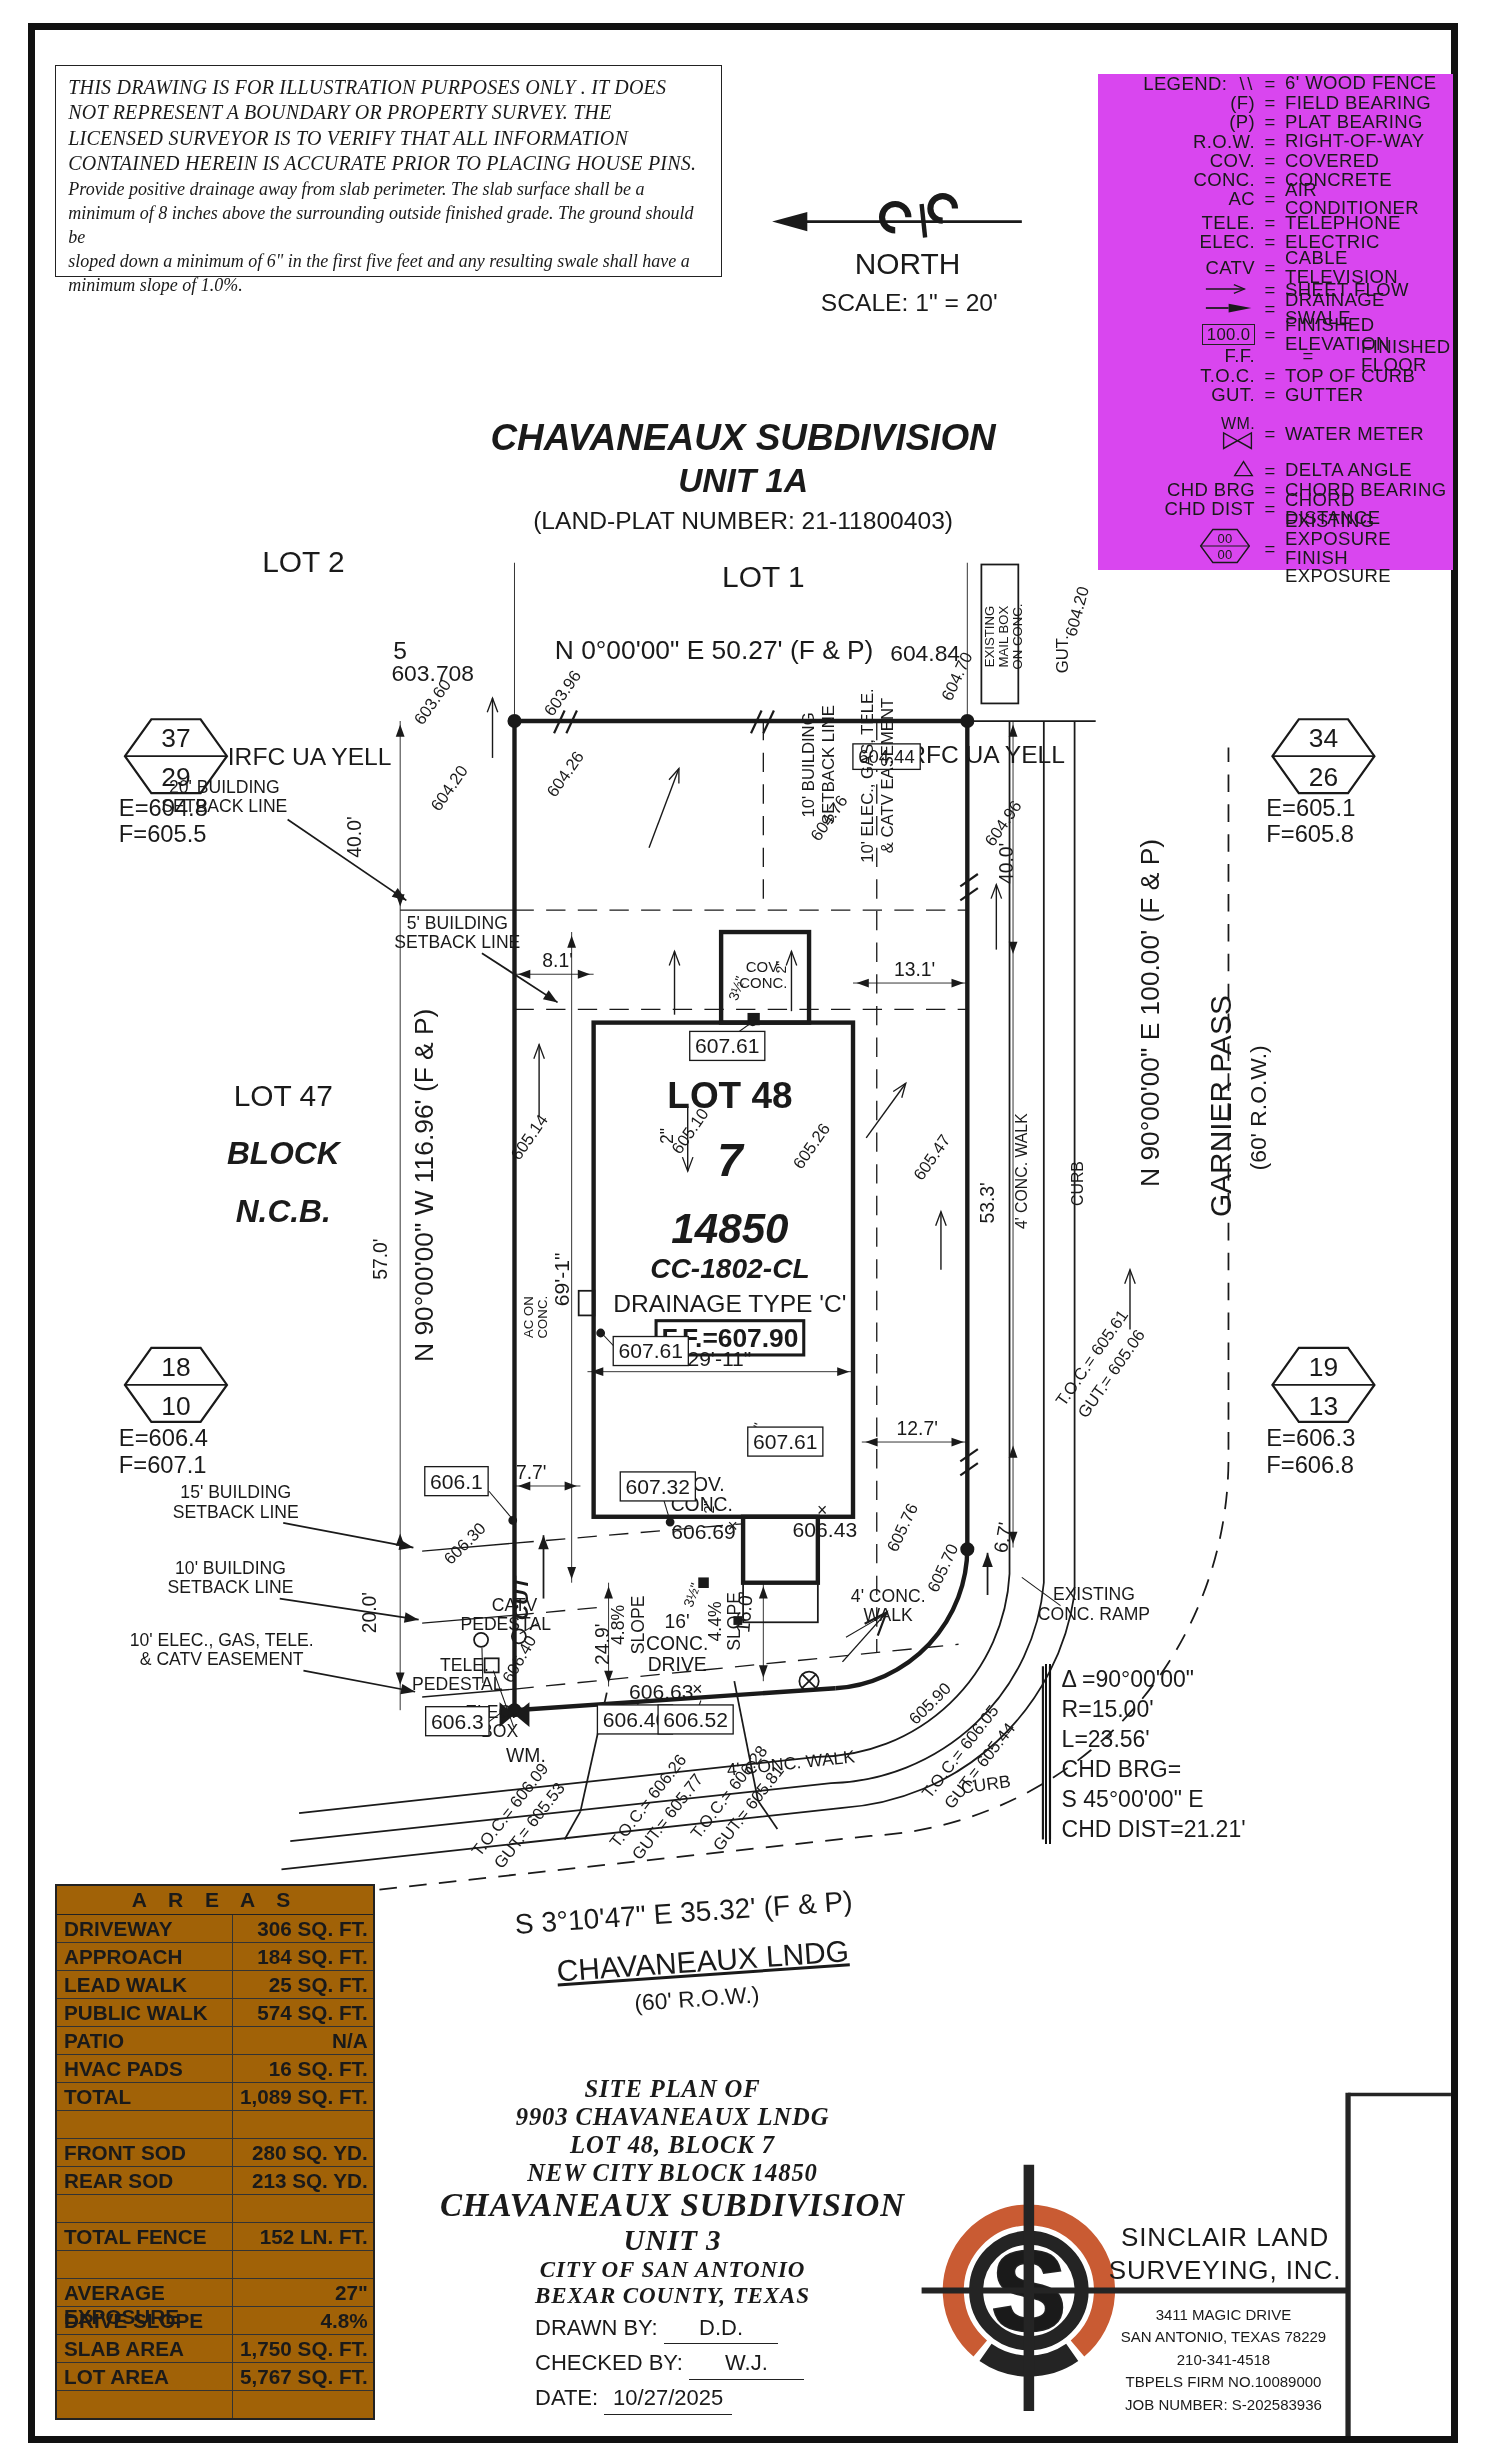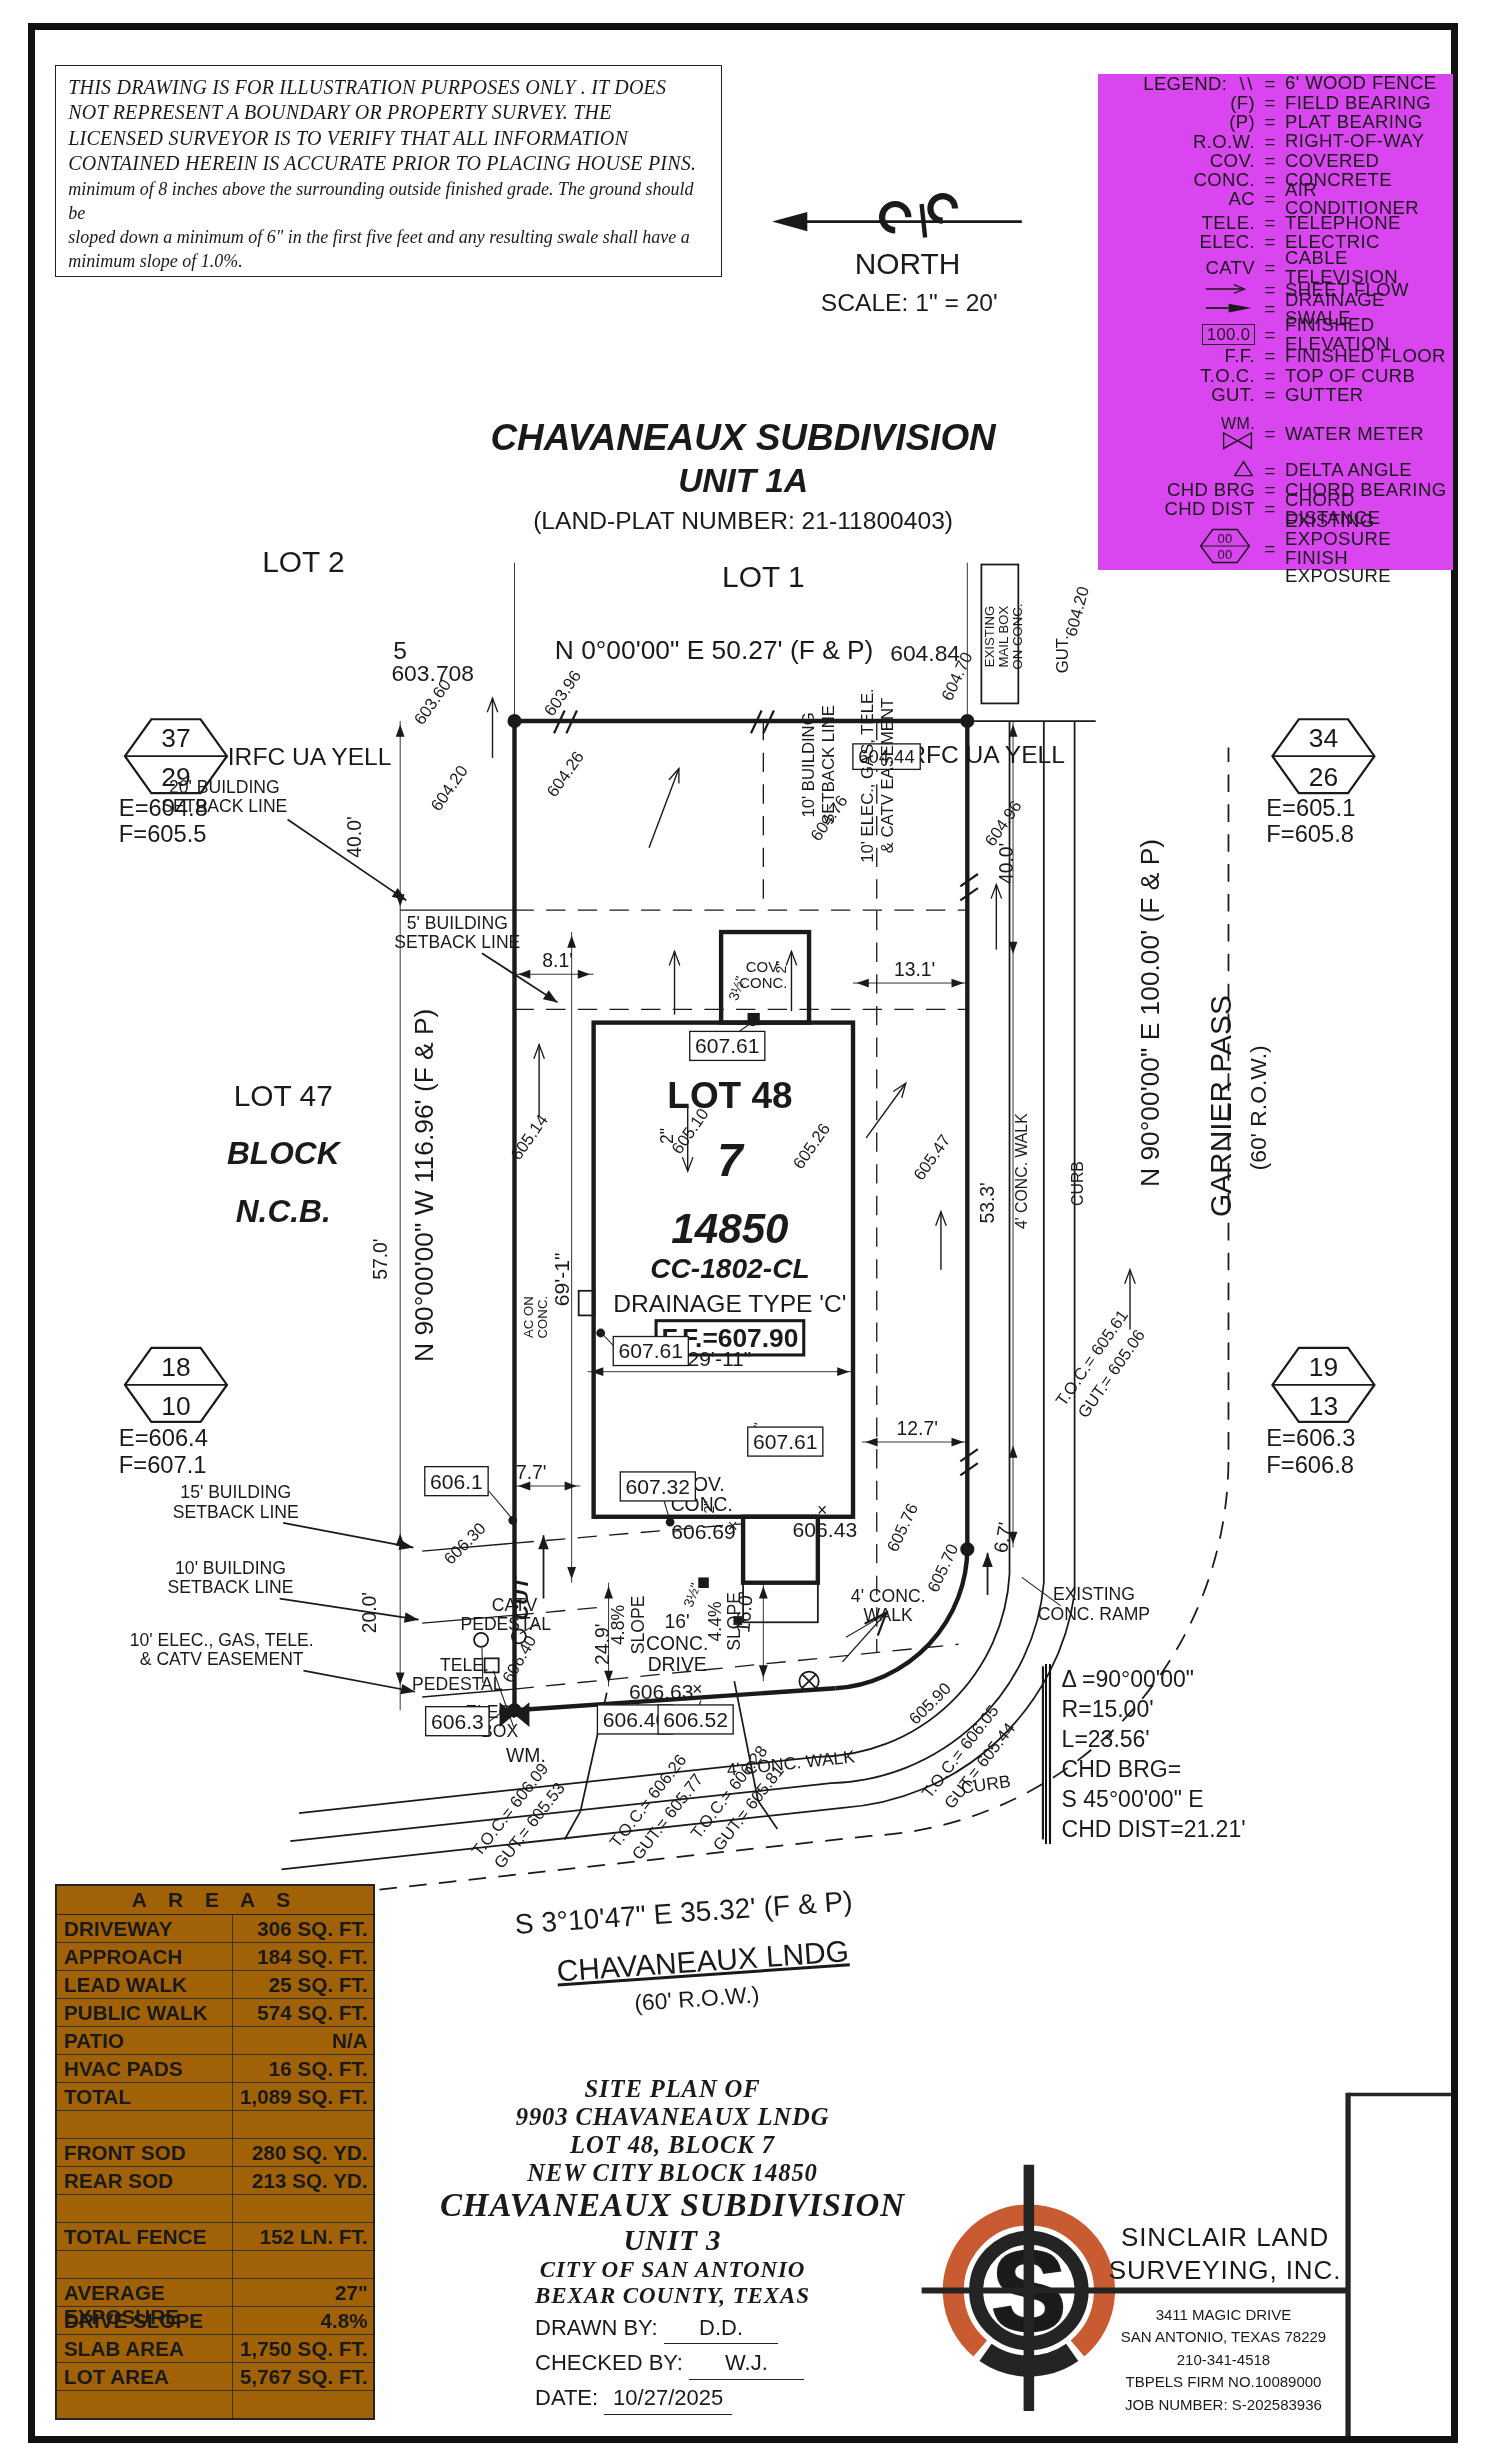--- a/index.html
+++ b/index.html
@@ -392,20 +392,21 @@
   <div class="border"></div>
 
   <div id="disclaimer">
     <div id="disc-main">
         <div class="d1">THIS DRAWING IS FOR ILLUSTRATION PURPOSES ONLY . IT DOES</div>
         <div class="d1">NOT REPRESENT A BOUNDARY OR PROPERTY SURVEY. THE</div>
         <div class="d1">LICENSED SURVEYOR IS TO VERIFY THAT ALL INFORMATION</div>
         <div class="d1">CONTAINED HEREIN IS ACCURATE PRIOR TO PLACING HOUSE PINS.</div>
       </div>
     <div id="disc-note">
+        <div class="d2">Provide positive drainage away from slab perimeter. The slab surface shall be a</div>
         <div class="d2">minimum of 8 inches above the surrounding outside finished grade. The ground should be</div>
         <div class="d2">sloped down a minimum of 6" in the first five feet and any resulting swale shall have a</div>
         <div class="d2">minimum slope of 1.0%.</div>
       </div>
   </div>
 
   <div id="legend">
     <div id="legend-rows">
         <div class="lg-row"><span class="lg-sym"><span class="lg-title">LEGEND:</span><span style="letter-spacing: 2.6px;">\\</span></span><span class="lg-eq">=</span><span class="lg-lab">6' WOOD FENCE</span></div>
         <div class="lg-row"><span class="lg-sym">(F)</span><span class="lg-eq">=</span><span class="lg-lab">FIELD BEARING</span></div>
@@ -419,21 +420,21 @@
         <div class="lg-row" style="margin-top: 6.2px;"><span class="lg-sym">CATV</span><span class="lg-eq">=</span><span class="lg-lab">CABLE TELEVISION</span></div>
         <div class="lg-row" style="margin-top: 2.6px;"><span class="lg-sym"><span><svg width="51" height="14" viewBox="0 0 58 16">
                 <line x1="2" y1="8" x2="46" y2="8" stroke="#1a1a1a" stroke-width="1.5"></line>
                 <path d="M34 3 L46 8 L34 13" fill="none" stroke="#1a1a1a" stroke-width="1.5"></path>
               </svg></span></span><span class="lg-eq">=</span><span class="lg-lab">SHEET FLOW</span></div>
         <div class="lg-row"><span class="lg-sym"><span><svg width="51" height="14" viewBox="0 0 58 16">
                 <line x1="2" y1="8" x2="28" y2="8" stroke="#1a1a1a" stroke-width="2"></line>
                 <polygon points="28,3 54,8 28,13" fill="#1a1a1a"></polygon>
               </svg></span></span><span class="lg-eq">=</span><span class="lg-lab">DRAINAGE SWALE</span></div>
         <div class="lg-row" style="margin-top: 6.2px;"><span class="lg-sym"><span class="box100">100.0</span></span><span class="lg-eq">=</span><span class="lg-lab">FINISHED ELEVATION</span></div>
-        <div class="lg-row" style="margin-top: 2.6px;"><span class="lg-sym">F.F.</span><span class="lg-eq">=</span><span class="lg-lab">FINISHED FLOOR</span></div>
+        <div class="lg-row" style="margin-top: 2.6px; gap: 38px;"><span class="lg-sym">F.F.</span><span class="lg-eq">=</span><span class="lg-lab">FINISHED FLOOR</span></div>
         <div class="lg-row"><span class="lg-sym">T.O.C.</span><span class="lg-eq">=</span><span class="lg-lab">TOP OF CURB</span></div>
         <div class="lg-row"><span class="lg-sym">GUT.</span><span class="lg-eq">=</span><span class="lg-lab">GUTTER</span></div>
         <div class="lg-row" style="margin-top: 10.6px; height: 37px;"><span class="lg-sym"><span class="wmcell"><span class="wmtxt">WM.</span><svg width="33" height="19.3" viewBox="0 0 38 22">
                 <polygon points="3,2 3,20 19,11" fill="none" stroke="#1a1a1a" stroke-width="1.6"></polygon>
                 <polygon points="35,2 35,20 19,11" fill="none" stroke="#1a1a1a" stroke-width="1.6"></polygon>
               </svg></span></span><span class="lg-eq">=</span><span class="lg-lab">WATER METER</span></div>
         <div class="lg-row" style="margin-top: 8.8px;"><span class="lg-sym"><span><svg width="23" height="19.3" viewBox="0 0 26 22">
                 <polygon points="13,3 3,19 23,19" fill="none" stroke="#1a1a1a" stroke-width="1.6"></polygon>
               </svg></span></span><span class="lg-eq">=</span><span class="lg-lab">DELTA ANGLE</span></div>
         <div class="lg-row"><span class="lg-sym">CHD BRG</span><span class="lg-eq">=</span><span class="lg-lab">CHORD BEARING</span></div>

